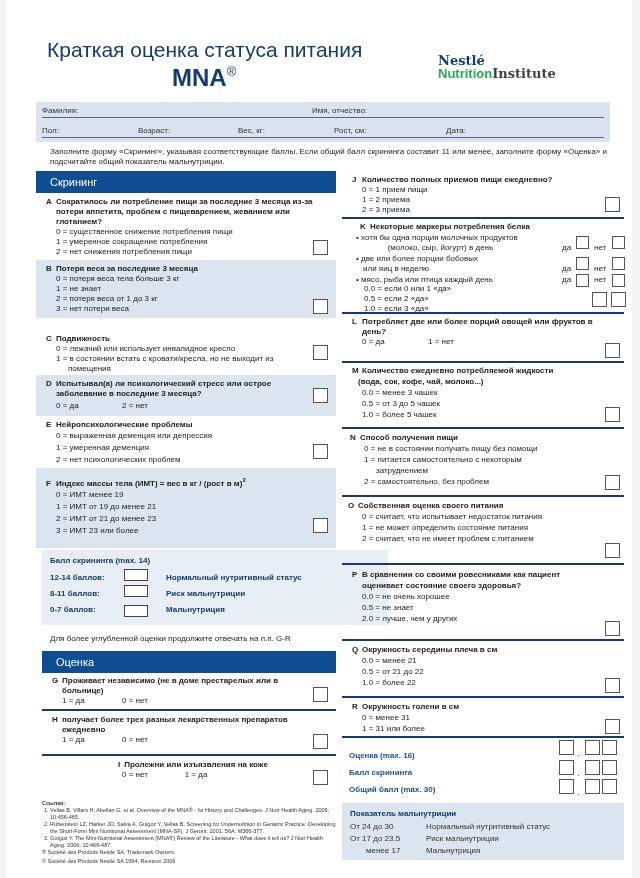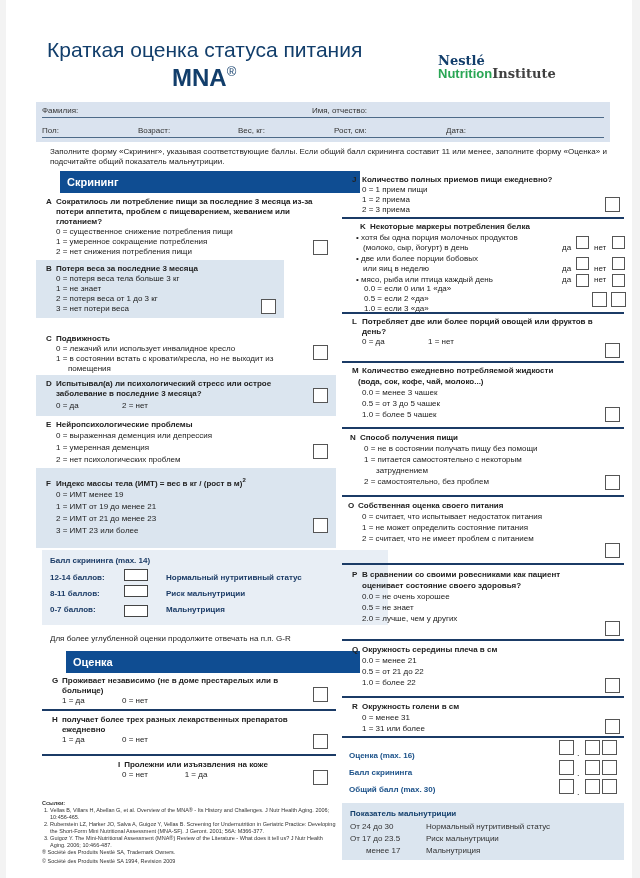--- a/index.html
+++ b/index.html
@@ -13,21 +13,21 @@
   .logo .l1 { color: #123e6b; font-size: 13px; font-weight: bold; }
   .logo .l2 { font-size: 13px; font-weight: bold; }
   .logo .nut { color: #2aa655; font-family: "Liberation Sans", sans-serif; }
   .logo .ins { color: #404040; }
 
   .patient { position: absolute; left: 30px; top: 102px; width: 574px; height: 40px; background: #dae3ef; }
   .pline { position: absolute; left: 6px; right: 6px; height: 12px; border-bottom: 1.5px solid #4d6a88; font-size: 8px; color: #333; }
   .pline span { position: absolute; top: 0; }
   .intro { position: absolute; left: 44px; top: 147px; width: 560px; font-size: 8px; line-height: 10px; color: #222; }
 
-  .sec-head { position: absolute; background: #0f4d92; color: #fff; font-weight: bold; font-size: 11px; padding: 5px 7px; height: 22px; margin-left: 24px; }
+  .sec-head { position: absolute; background: #0f4d92; color: #fff; font-weight: normal; font-size: 11px; padding: 5px 14px; height: 22px; }
   .q { position: absolute; font-size: 8px; line-height: 10px; }
   .q.shade { background: #dbe5ef; }
   .q .qt { font-weight: bold; padding-left: 14px; text-indent: -10px; }
   .q .qt b.letter { display: inline-block; width: 10px; text-indent: 0; }
   .q .opt { padding-left: 14px; }
   .q .opt.wrap { padding-left: 26px; text-indent: -12px; }
   .box { position: absolute; width: 15px; height: 15px; border: 1px solid #555; background: #fff; }
   .hr { position: absolute; height: 2px; background: #1b3b66; }
 
   .scorebox { position: absolute; left: 36px; top: 550px; width: 346px; height: 75px; background: #e8eef5; }
@@ -77,21 +77,21 @@
   <div class="sec-head" style="left:30px; top:171px; width:300px;">Скрининг</div>
 
   <div class="q" style="left:30px; top:193px; width:300px; height:67px; padding:4px 6px;">
     <div class="qt"><b class="letter">A</b><span>Сократилось ли потребление пищи за последние 3 месяца из-за потери аппетита, проблем с пищеварением, жеванием или глотанием?</span></div>
     <div class="opt">0 = существенное снижение потребления пищи</div>
     <div class="opt">1 = умеренное сокращение потребления</div>
     <div class="opt">2 = нет снижения потребления пищи</div>
     <div class="box" style="right:8px; bottom:5px;"></div>
   </div>
 
-  <div class="q shade" style="left:30px; top:260px; width:248px; height:58px; padding:4px 6px;">
+  <div class="q shade" style="left:30px; top:260px; width:300px; height:58px; padding:4px 6px;">
     <div class="qt"><b class="letter">B</b><span>Потеря веса за последние 3 месяца</span></div>
     <div class="opt">0 = потеря веса тела больше 3 кг</div>
     <div class="opt">1 = не знает</div>
     <div class="opt">2 = потеря веса от 1 до 3 кг</div>
     <div class="opt">3 = нет потери веса</div>
     <div class="box" style="right:8px; bottom:4px;"></div>
   </div>
 
   <div class="q" style="left:30px; top:318px; width:300px; height:57px; padding:16px 6px;">
     <div class="qt"><b class="letter">C</b><span>Подвижность</span></div>
@@ -175,21 +175,21 @@
     <div class="opt">1 = 2 приема</div>
     <div class="opt">2 = 3 приема</div>
     <div class="box" style="right:4px; top:24px;"></div>
   </div>
   <div class="hr" style="left:336px; top:217px; width:282px;"></div>
 
   <div class="q" style="left:346px; top:220px; width:280px; height:92px; padding:2px 4px;">
     <div class="qt"><b class="letter">K</b><span>Некоторые маркеры потребления белка</span></div>
     <div style="position:absolute; left:4px; top:13px;">
       <div>• <span>хотя бы одна порция молочных продуктов</span></div>
-      <div style="padding-left:7px;">(молоко, сыр, йогурт) в день</div>
+      <div style="padding-left:7px;text-align:center;">(молоко, сыр, йогурт) в день</div>
     </div>
     <div style="position:absolute; left:4px; top:34px;">
       <div>• <span>две или более порции бобовых</span></div>
       <div style="padding-left:7px;">или яиц в неделю</div>
     </div>
     <div style="position:absolute; left:4px; top:55px;">
       <div>• <span>мясо, рыба или птица каждый день</span></div>
     </div>
 
     <span style="position:absolute; left:210px; top:23px;">да</span>

